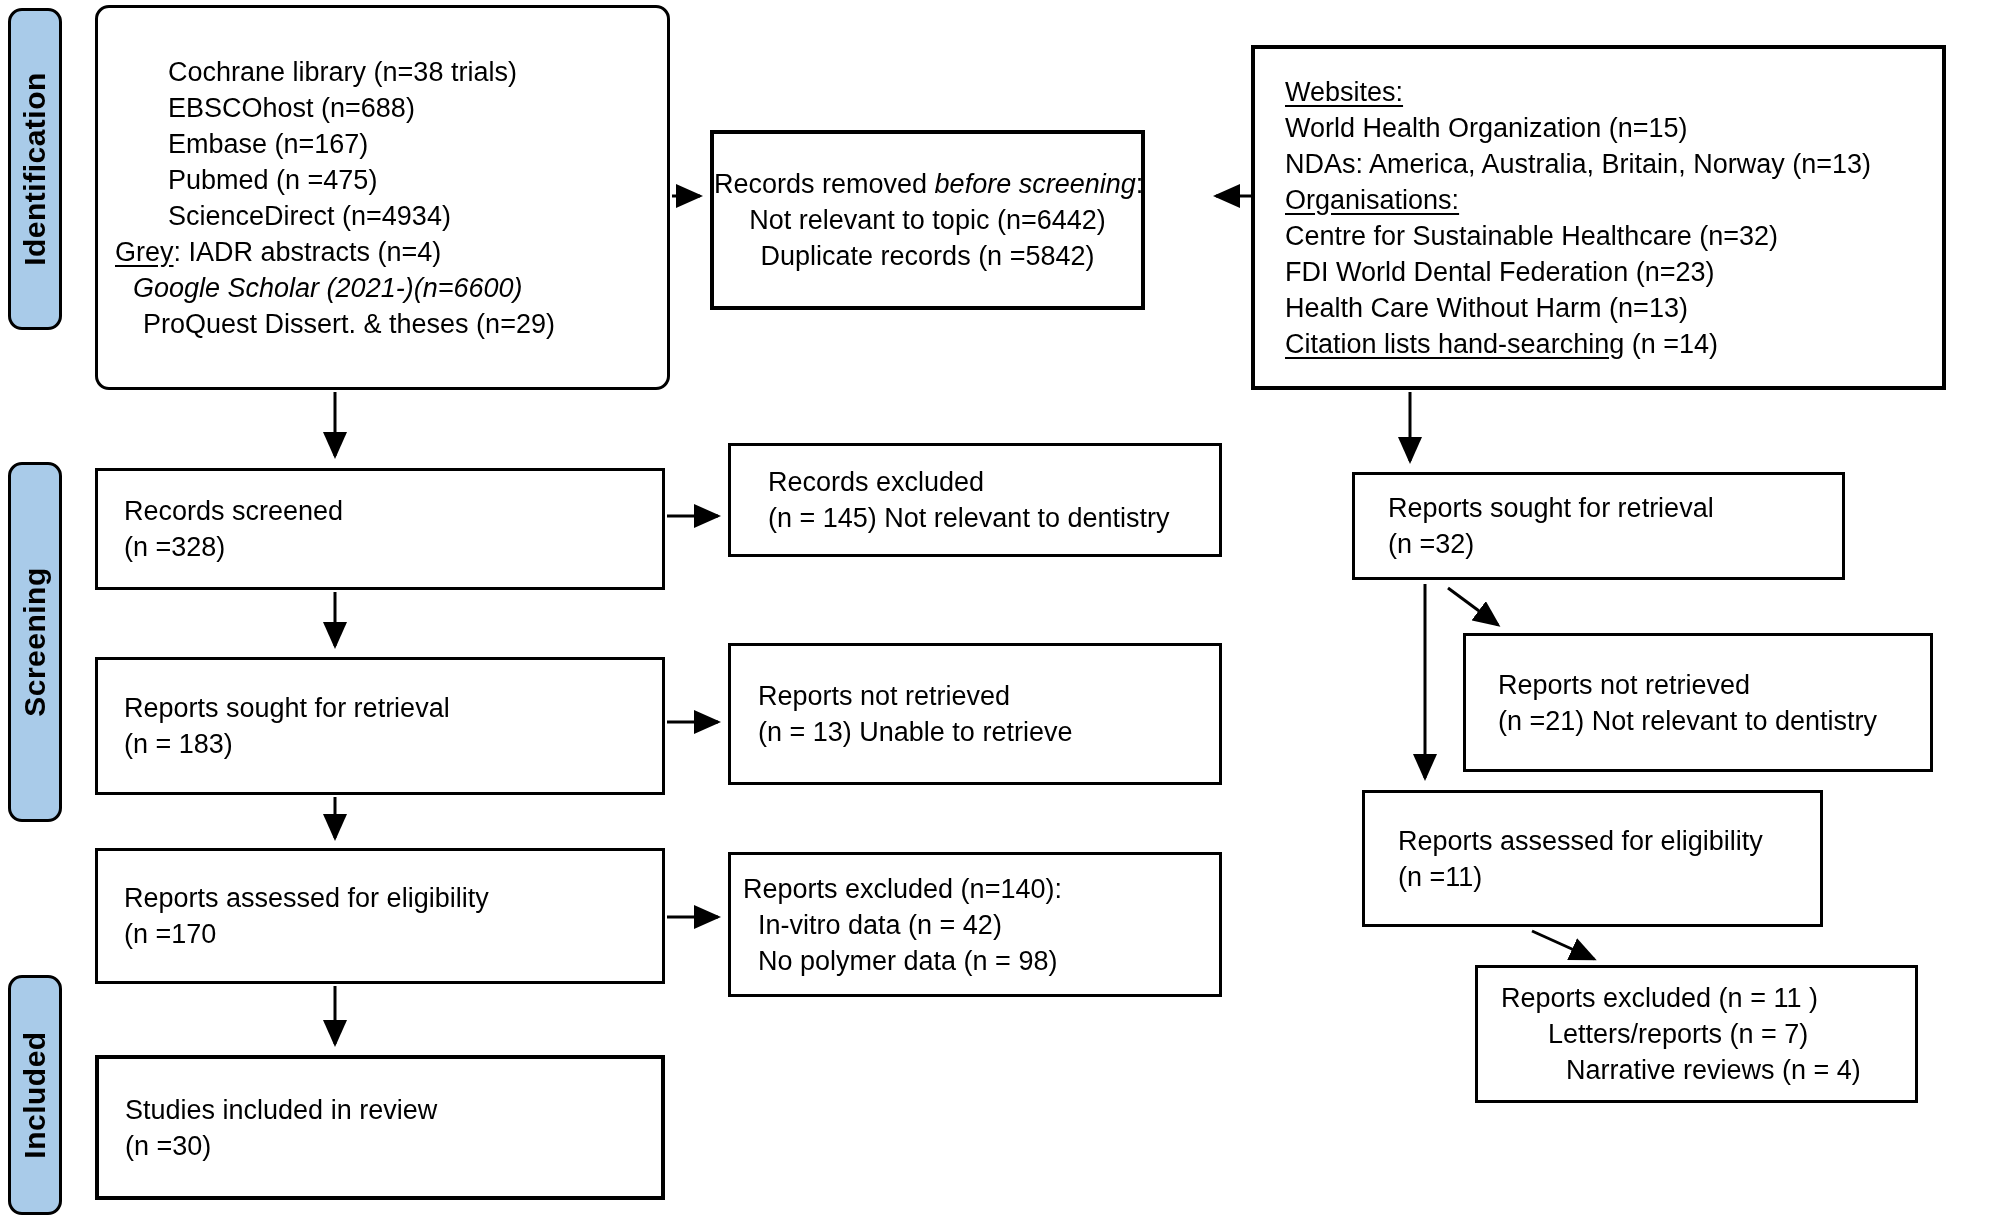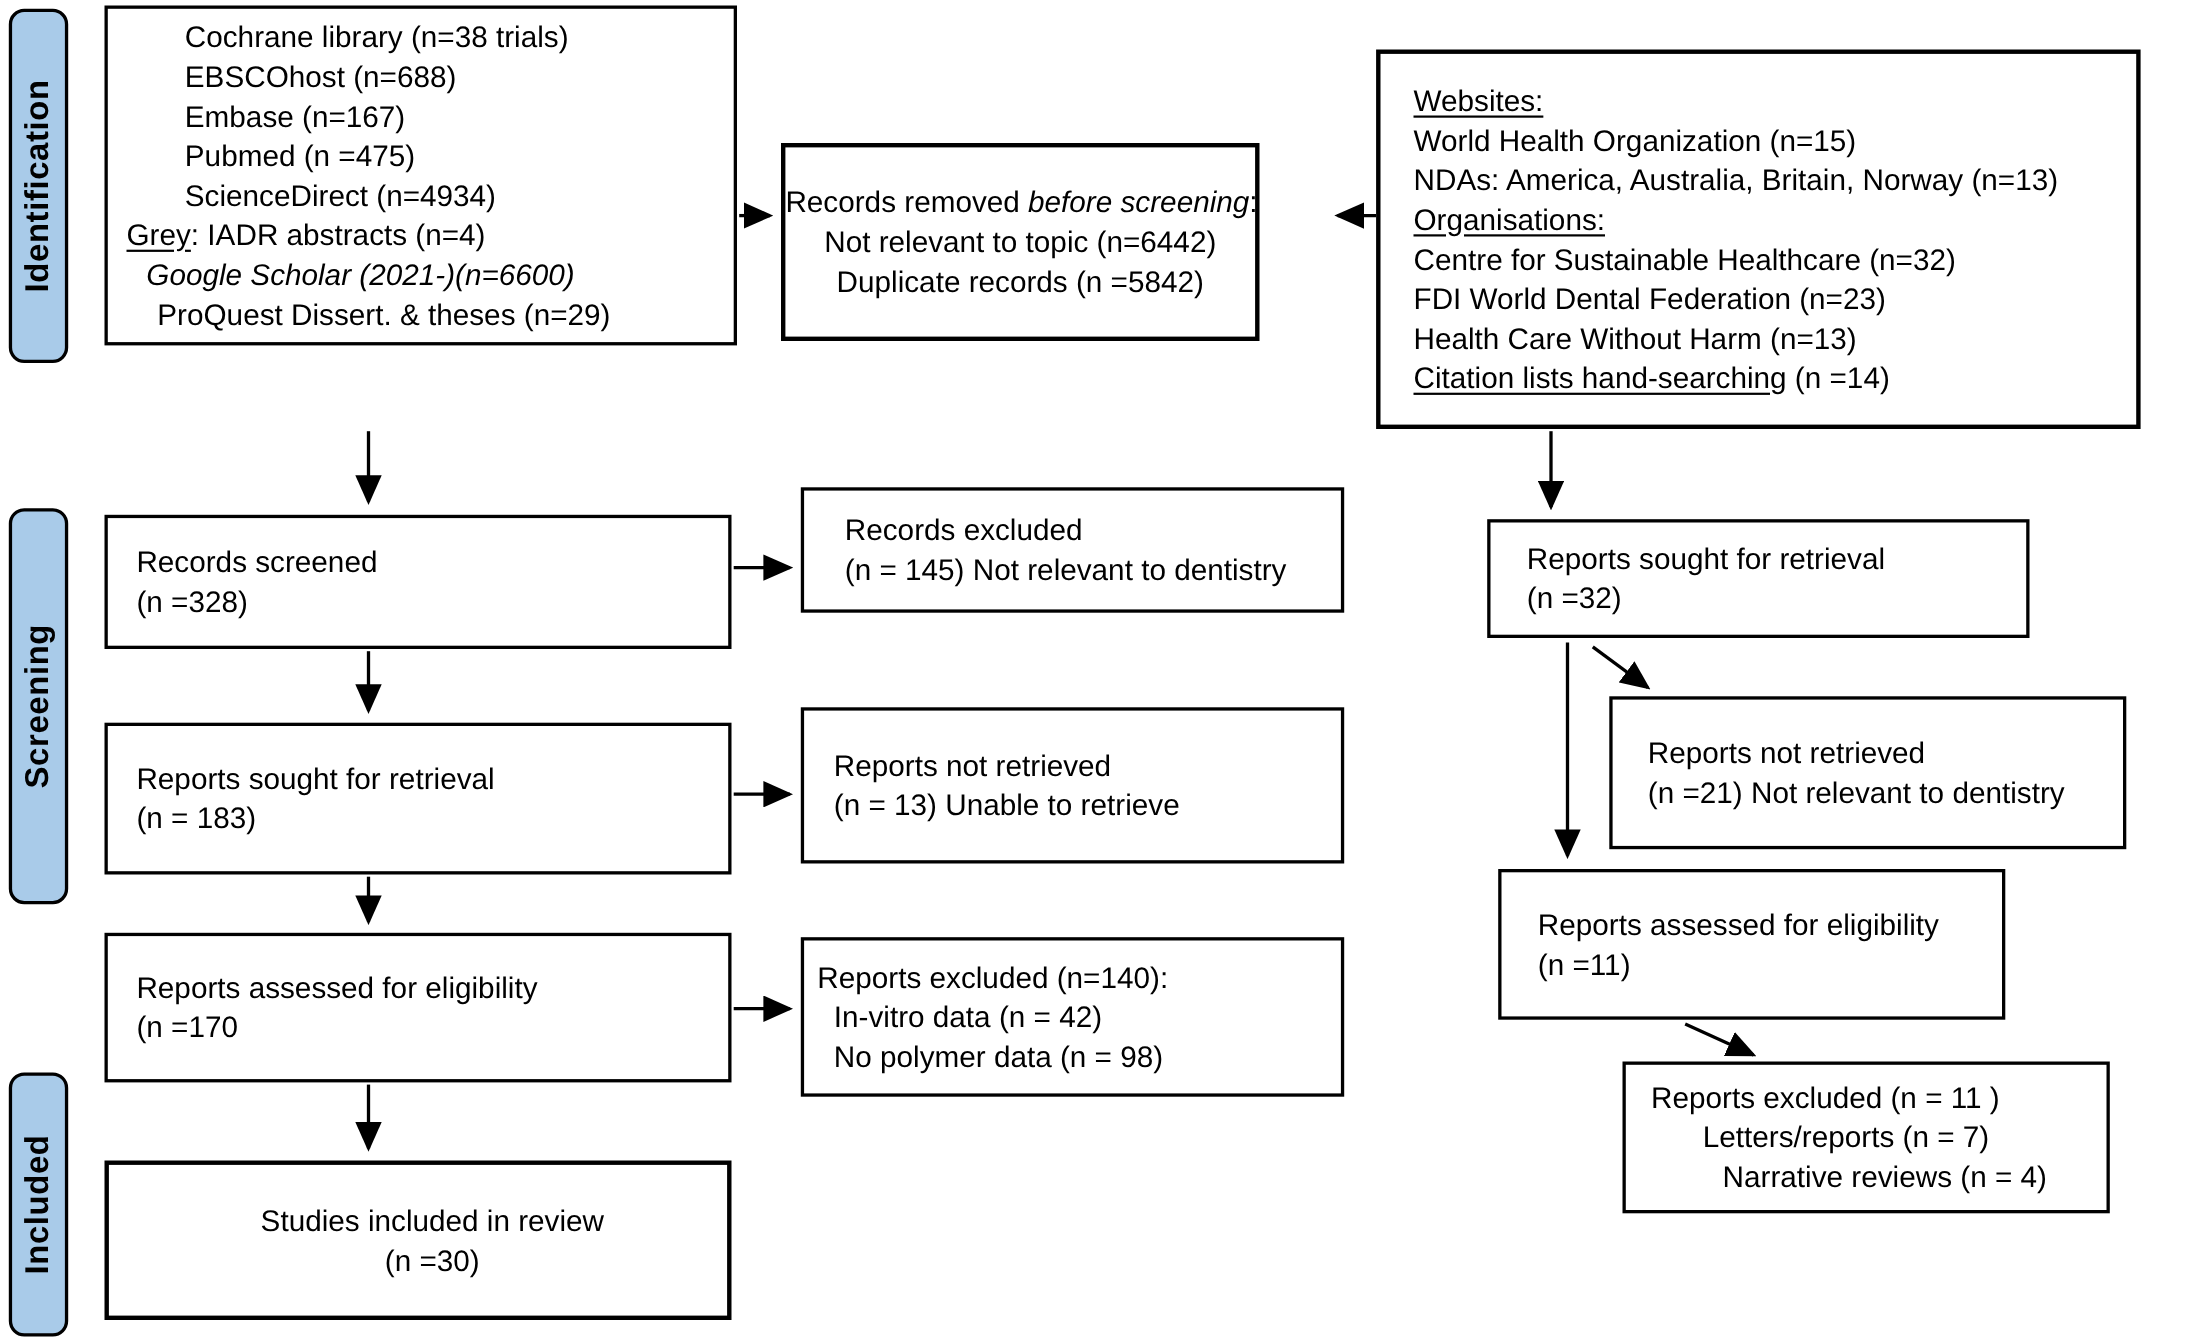--- a/index.html
+++ b/index.html
@@ -57,21 +57,21 @@
   <div class="stage" style="left:8px; top:8px; width:54px; height:322px;">
     <span>Identification</span>
   </div>
   <div class="stage" style="left:8px; top:462px; width:54px; height:360px;">
     <span>Screening</span>
   </div>
   <div class="stage" style="left:8px; top:975px; width:54px; height:240px;">
     <span>Included</span>
   </div>
 
-  <div class="box" style="left:95px; top:5px; width:575px; height:309px; padding-left:17px;">
+  <div class="box" style="left:95px; top:5px; width:575px; height:385px; padding-left:17px;border-radius:14px;">
     <div class="ln" style="margin-left:53px;">Cochrane library (n=38 trials)</div>
     <div class="ln" style="margin-left:53px;">EBSCOhost (n=688)</div>
     <div class="ln" style="margin-left:53px;">Embase (n=167)</div>
     <div class="ln" style="margin-left:53px;">Pubmed (n =475)</div>
     <div class="ln" style="margin-left:53px;">ScienceDirect (n=4934)</div>
     <div class="ln">
       <span class="u">Grey</span><span>: IADR abstracts (n=4)</span>
     </div>
     <div class="ln" style="margin-left:18px;font-style:italic;">Google Scholar (2021-)(n=6600)</div>
     <div class="ln" style="margin-left:28px;">ProQuest Dissert. &amp; theses (n=29)</div>
@@ -143,18 +143,18 @@
     <div class="ln">Reports assessed for eligibility</div>
     <div class="ln">(n =11)</div>
   </div>
 
   <div class="box" style="left:1475px; top:965px; width:443px; height:138px; padding-left:23px;">
     <div class="ln">Reports excluded (n = 11 )</div>
     <div class="ln" style="margin-left:47px;">Letters/reports (n = 7)</div>
     <div class="ln" style="margin-left:65px;">Narrative reviews (n = 4)</div>
   </div>
 
-  <div class="box thick" style="left:95px; top:1055px; width:570px; height:145px; padding-left:26px;align-items:center;">
+  <div class="box thick" style="left:95px; top:1055px; width:570px; height:145px; padding-left:26px;">
     <div class="ln">Studies included in review</div>
     <div class="ln">(n =30)</div>
   </div>
 
 </div>
 
 </body></html>

